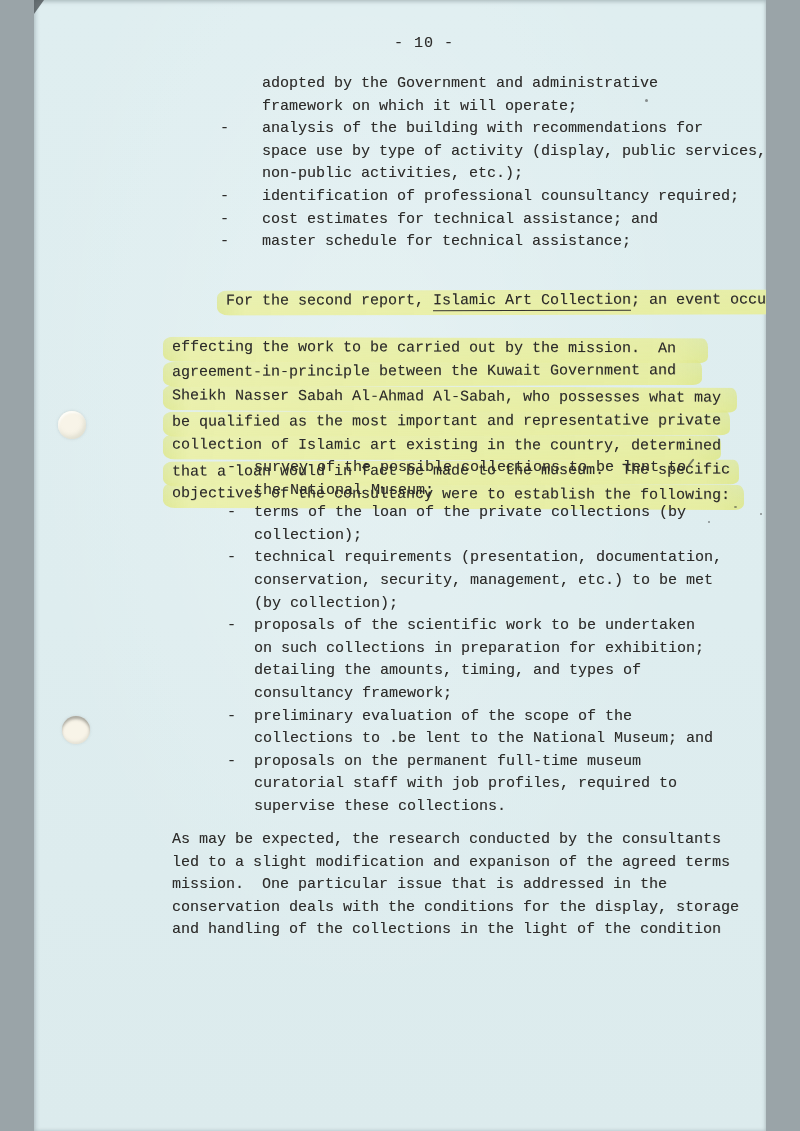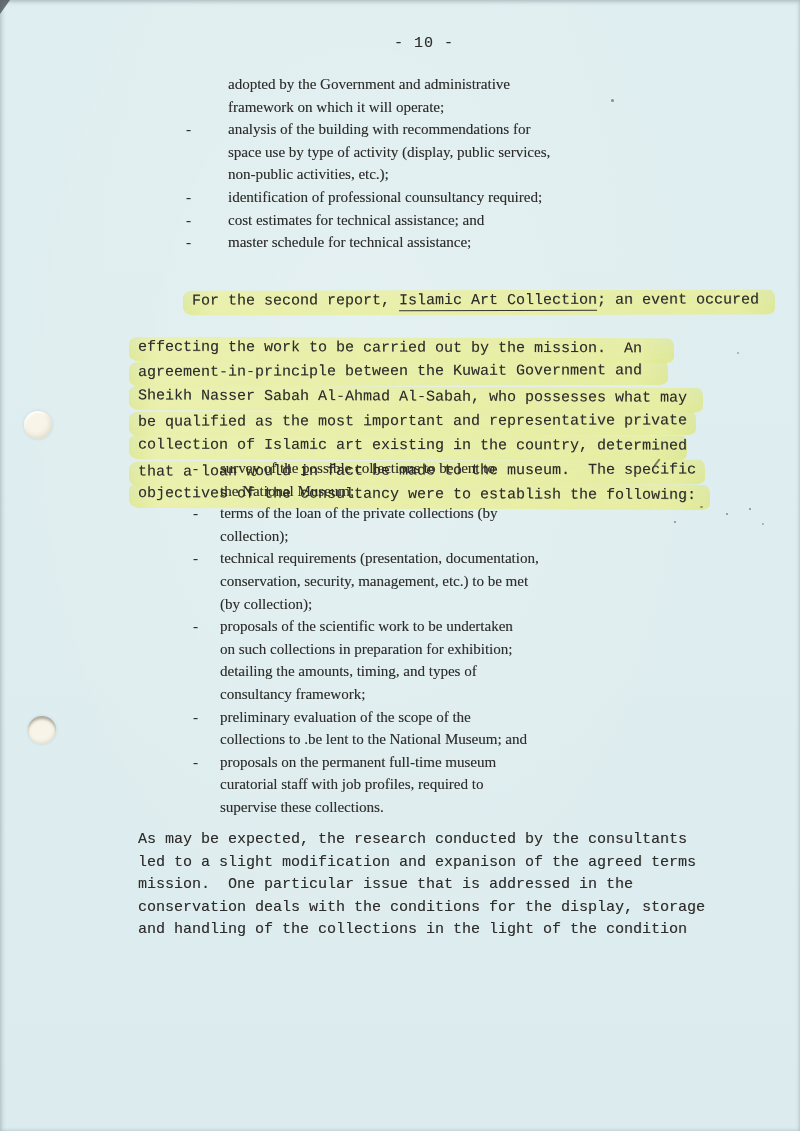--- a/index.html
+++ b/index.html
@@ -1,18 +1,18 @@
 <!DOCTYPE html>
 <html><head>
 <meta charset="utf-8">
 <style>
   html,body { margin:0; padding:0; background:#9aa4a8; }
   .page {
     position:relative;
-    width:800px; height:1131px;
+    width:732px; height:1131px;
     margin:0 auto;
     background:
       radial-gradient(ellipse at 45% 35%, rgba(255,255,255,0.20), rgba(255,255,255,0) 60%),
       linear-gradient(180deg, #dfeef0 0%, #deedef 55%, #dcebed 100%);
     box-shadow: inset 0 2px 4px rgba(110,125,130,0.30),
                 inset 2px 0 4px rgba(110,125,130,0.22),
                 inset -1px 0 3px rgba(110,125,130,0.12);
     overflow:hidden;
     font-family:"Liberation Mono","DejaVu Sans Mono",monospace;
     font-size:15px;
@@ -23,21 +23,21 @@
   .line { white-space:pre; }
 
   .page-number {
     position:absolute; top:33px; left:0; width:100%;
     text-align:center;
     transform:translateX(24px);
     letter-spacing:1px;
   }
 
   
-  .tlist { position:absolute;font-family:Liberation Serif, serif; }
+  .tlist { position:absolute; }
   .list1 { top:73px; left:186px; }
   .list2 { top:457px; left:193px; }
   .li { display:grid; }
   .list1 .li { grid-template-columns:42px 1fr; }
   .list2 .li { grid-template-columns:27px 1fr; }
   .dash { white-space:pre; }
 
   
   .para { position:absolute; left:138px; }
   .para1 { top:267px; }

